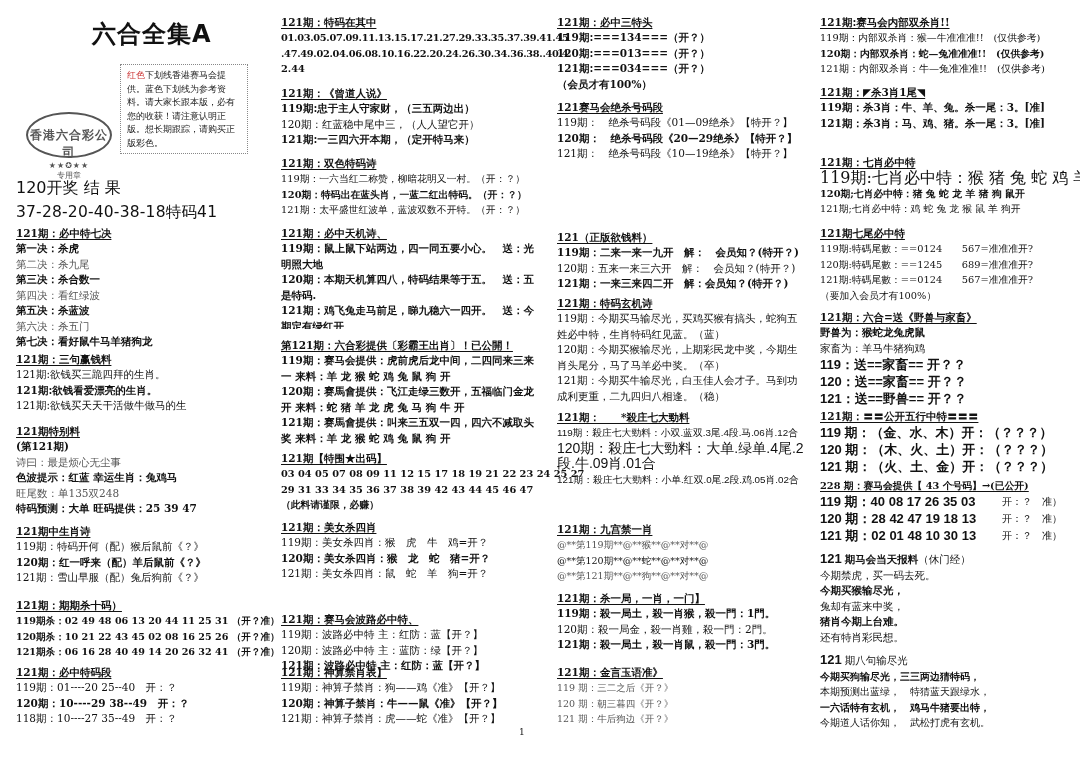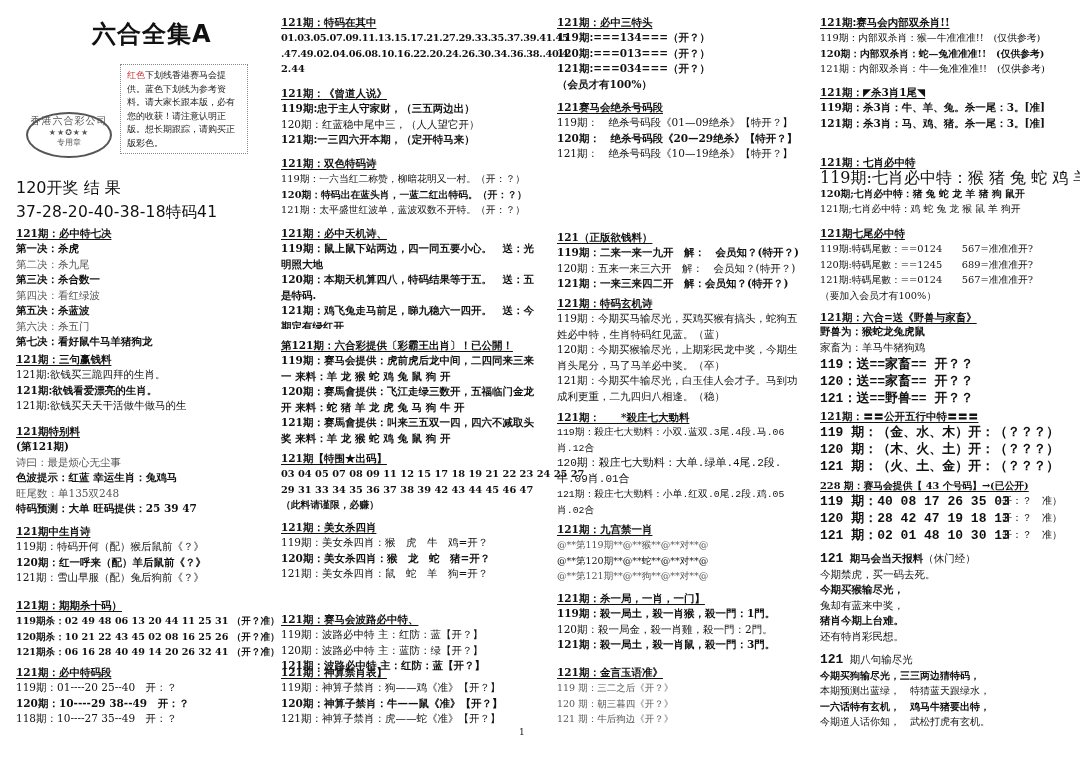--- a/index.html
+++ b/index.html
@@ -9,27 +9,27 @@
   .c1 { left: 16px; width: 250px; }
   .c2 { left: 281px; width: 262px; }
   .c3 { left: 557px; width: 250px; }
   .c4 { left: 820px; width: 250px; }
   .sec { position: absolute; left: 0; right: 0; }
   .h { font-size: 10.5px; font-weight: bold; text-decoration: underline; text-underline-offset: 2px; line-height: 15px; white-space: nowrap; }
   .ln { font-size: 10.5px; line-height: 15.5px; white-space: nowrap; }
   .ln.b { font-weight: bold; }
   .ln.g { color: #555; }
   .ln.wrap { white-space: normal; line-height: 15.5px; }
-  .sans { font-family: Liberation Mono, monospace; }
+  .sans { font-family: Liberation Sans, sans-serif; }
   .big { font-size: 13px; font-weight: bold; line-height: 17px; }
   .title { position: absolute; left: 92px; top: 18px; font-family: "DejaVu Sans", "Liberation Sans", sans-serif; font-size: 24px; font-weight: bold; letter-spacing: 1px; }
   .notice { position: absolute; left: 120px; top: 64px; width: 128px; height: 90px; border: 1px dotted #888; padding: 4px 6px; font-size: 9px; line-height: 13.5px; color: #222; }
   .notice .red { color: #c33; }
   .stamp { position: absolute; left: 26px; top: 112px; width: 86px; height: 46px; border: 2px solid #555; border-radius: 50%; text-align: center; color: #555; }
-  .stamp .s1 { font-size: 10px; font-weight: normal; margin-top: 0; letter-spacing: 1px; }
+  .stamp .s1 { font-size: 12px; font-weight: bold; margin-top: 13px; letter-spacing: 1px; }
   .stamp .s2 { font-size: 8px; letter-spacing: 1px; }
   .stamp .s3 { font-size: 8px; }
   .result-title { position: absolute; left: 16px; top: 178px; font-family: "DejaVu Sans", "Liberation Sans", sans-serif; font-size: 16px; }
   .result-nums { position: absolute; left: 16px; top: 202px; font-family: "DejaVu Sans", "Liberation Sans", sans-serif; font-size: 15.5px; letter-spacing: 0.2px; }
   .pageno { position: absolute; left: 519px; top: 727px; font-size: 9px; }
 </style>
 </head>
 <body>
 
 <div class="col c1" style="height:763px;">
@@ -167,21 +167,21 @@
   </div>
   <div class="sec" style="top:296px;">
     <div class="h">121期：特码玄机诗</div>
     <div class="ln wrap">119期：今期买马输尽光，买鸡买猴有搞头，蛇狗五姓必中特，生肖特码红见蓝。（蓝）</div>
     <div class="ln wrap">120期：今期买猴输尽光，上期彩民龙中奖，今期生肖头尾分，马了马羊必中奖。（卒）</div>
     <div class="ln wrap">121期：今期买牛输尽光，白玉佳人会才子。马到功成利更重，二九四归八相逢。（稳）</div>
   </div>
   <div class="sec" style="top:410px;">
     <div class="h">121期：　　*殺庄七大勁料</div>
     <div class="ln wrap sans" style="font-size:9.8px;">119期：殺庄七大勁料：小双.蓝双.3尾.4段.马.06肖.12合</div>
-    <div class="ln wrap sans" style="font-size:11px;">120期：殺庄七大勁料：大单.绿单.4尾.2段.牛.09肖.01合</div>
+    <div class="ln wrap sans" style="font-size:14px;">120期：殺庄七大勁料：大单.绿单.4尾.2段.牛.09肖.01合</div>
     <div class="ln wrap sans" style="font-size:9.8px;">121期：殺庄七大勁料：小单.红双.0尾.2段.鸡.05肖.02合</div>
   </div>
   <div class="sec" style="top:522px;">
     <div class="h">121期：九宫禁一肖</div>
     <div class="ln g" style="font-size:9.5px;">@**第119期**@**猴**@**对**@</div>
     <div class="ln" style="font-size:9.5px;">@**第120期**@**蛇**@**对**@</div>
     <div class="ln g" style="font-size:9.5px;">@**第121期**@**狗**@**对**@</div>
   </div>
   <div class="sec" style="top:591px;">
     <div class="h">121期：杀一局，一肖，一门】</div>

